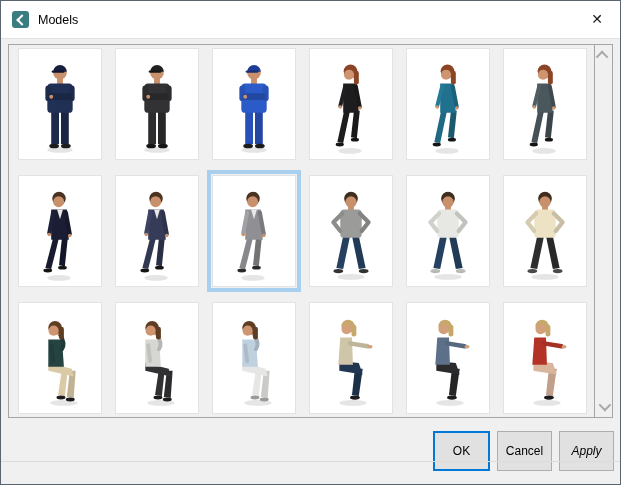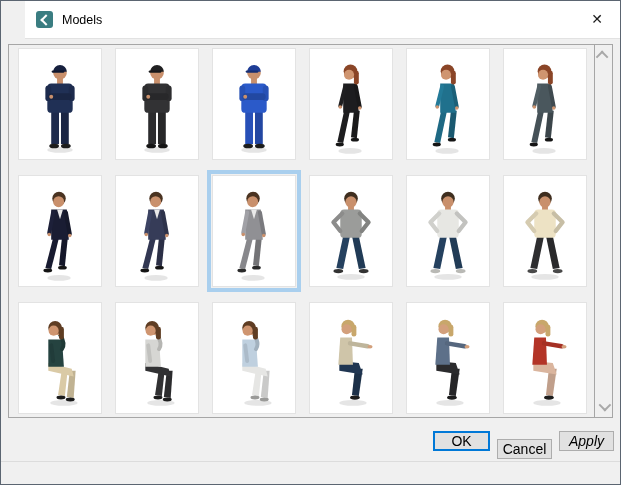--- a/index.html
+++ b/index.html
@@ -1,20 +1,20 @@
 <!DOCTYPE html>
 <html><head>
 <meta charset="utf-8">
 <style>
   html,body{margin:0;padding:0;background:#ccc;}
   .window{position:relative;width:621px;height:485px;box-sizing:border-box;
     border:1px solid #5b6571;background:#f0f0f0;overflow:hidden;
     font-family:"Liberation Sans",sans-serif;font-size:12px;color:#000;}
   .titlebar{position:absolute;left:0;top:0;right:0;height:37px;background:#fff;
-    border-bottom:1px solid #e2e2e2;display:flex;align-items:center;margin-left:24px;}
+    border-bottom:1px solid #e2e2e2;display:flex;align-items:center;}
   .app-icon{width:17px;height:17px;margin-left:11px;border-radius:3px;
     display:flex;align-items:center;justify-content:center;}
   .app-icon .chev{width:6px;height:6px;border-left:2px solid #fff;border-bottom:2px solid #fff;
     transform:rotate(45deg);margin-left:2px;}
   .title-text{margin-left:9px;font-size:12.5px;}
   .close-btn{position:absolute;right:8px;top:4px;width:30px;height:28px;
     display:flex;align-items:center;justify-content:center;font-size:14px;color:#1a1a1a;cursor:default;}
   .panel{position:absolute;left:7px;top:43px;width:605px;height:374px;box-sizing:border-box;
     border:1px solid #a6a6a6;background:#f0f0f0;}
   .grid{position:absolute;left:9px;top:3px;display:grid;
@@ -25,26 +25,26 @@
   .cell.selected{outline:4px solid #a9cfee;outline-offset:1px;}
   .cell svg{display:block;width:82px;height:108px;}
   .scrollbar{position:absolute;right:0;top:0;bottom:0;width:17px;
     border-left:1px solid #a6a6a6;background:#f0f0f0;}
   .sb-btn{position:absolute;left:0;width:17px;height:17px;
     display:flex;align-items:center;justify-content:center;}
   .sb-btn.up{top:2px;} .sb-btn.down{bottom:2px;}
   .sb-chev{width:7px;height:7px;border-left:2px solid #a8a8a8;border-top:2px solid #a8a8a8;}
   .sb-chev.upc{transform:rotate(45deg) translateY(2px);}
   .sb-chev.downc{transform:rotate(225deg) translateY(2px);}
-  .btn{position:absolute;top:430px;height:20px;box-sizing:border-box;background:#e1e1e1;
-    border:1px solid #adadad;font-family:"Liberation Sans",sans-serif;font-size:14px;
+  .btn{position:absolute;top:430px;height:40px;box-sizing:border-box;background:#e1e1e1;
+    border:1px solid #adadad;font-family:"Liberation Sans",sans-serif;font-size:12px;
     display:flex;align-items:center;justify-content:center;cursor:default;}
   .btn.default{border:2px solid #0078d7;}
   #btn-ok{left:432px;width:57px;}
-  #btn-cancel{left:496px;width:55px;margin-top:8px;}
+  #btn-cancel{left:496px;width:55px;}
   #btn-apply{left:558px;width:55px;font-style:italic;}
   .footer-line{position:absolute;left:0;right:0;top:460px;height:1px;background:#dcdcdc;}
 </style>
 </head>
 <body>
 
 <div class="window">
 
   <div class="titlebar">
     <div class="app-icon" id="app-icon" style="background: rgb(58, 125, 129);">

